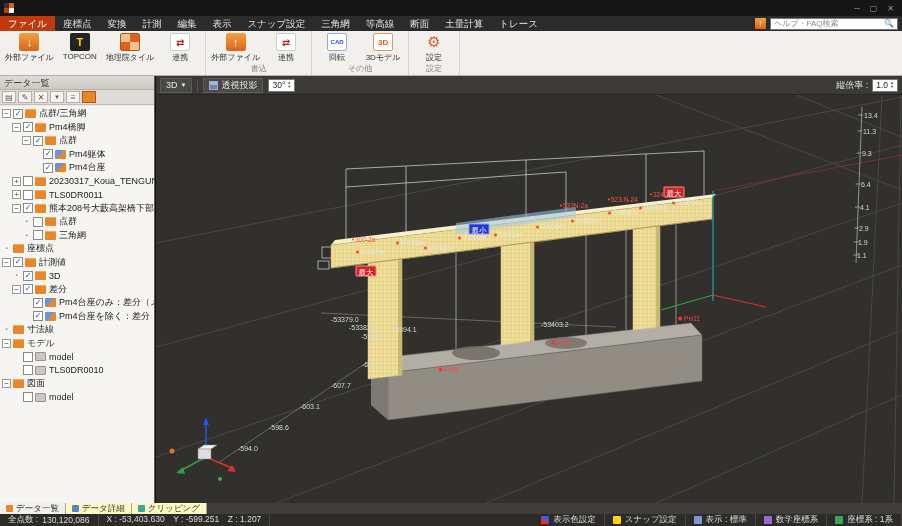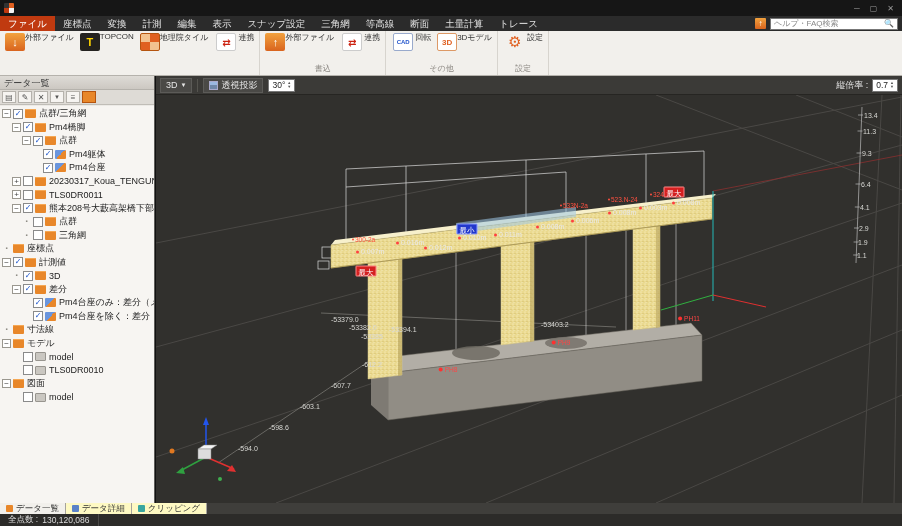--- a/index.html
+++ b/index.html
@@ -23,21 +23,21 @@
   .mb-ico{width:11px;height:11px;background:linear-gradient(#f2a23e,#d9641e);border-radius:1px;
     color:#fff;font-size:8px;text-align:center;line-height:11px}
   .search-box{width:128px;height:12px;background:#fff;border:1px solid #777;display:flex;align-items:center;
     padding:0 3px;font-size:8px;color:#888}
   .search-box .mag{margin-left:auto;color:#555;font-size:8px}
 
   
   .ribbon{left:0;top:31px;width:902px;height:45px;background:#f2f0ec;border-bottom:1px solid #b5b2ac;display:flex}
   .rgroup{display:flex;flex-direction:column;border-right:1px solid #d7d4ce;padding:0 2px}
   .rbuttons{display:flex;flex:1}
-  .rbtn{min-width:46px;display:flex;flex-direction:row;align-items:flex-start;font-size:8px;color:#333;
+  .rbtn{min-width:46px;display:flex;flex-direction:column;align-items:center;font-size:8px;color:#333;
     padding:1px 3px 0 3px;white-space:nowrap}
   .rgroup-label{font-size:8px;color:#8a8680;text-align:center;height:11px;line-height:10px}
   .ric{width:20px;height:18px;margin:1px auto 1px;display:flex;align-items:center;justify-content:center;
     font-weight:bold;border-radius:2px}
   .ric-file-import{background:linear-gradient(#f2a23e,#d9641e)} .ric-file-import::after{content:"↓";font-size:11px;color:#fff}
   .ric-file-export{background:linear-gradient(#f2a23e,#d9641e)} .ric-file-export::after{content:"↑";font-size:11px;color:#fff}
   .ric-topcon{background:#24221f} .ric-topcon::after{content:"T";color:#ffd400;font-size:11px}
   .ric-tiles{background:conic-gradient(#e06020 0 25%,#f2c28f 0 50%,#e06020 0 75%,#f2c28f 0);border:1px solid #b5540f}
   .ric-link{background:#fff;border:1px solid #ccc} .ric-link::after{content:"⇄";color:#cc2211;font-size:10px}
   .ric-cad{background:#fff;border:1px solid #99aacc} .ric-cad::after{content:"CAD";color:#2255cc;font-size:6px}
@@ -362,21 +362,21 @@
       <span class="vp-cube"></span>
       <span>透視投影</span>
     </div>
     <div class="vp-input">
       <span>30°</span>
       <span class="spin">▲<br>▼</span>
     </div>
     <div class="vp-right">
       <span>縦倍率 :</span>
       <div class="vp-input">
-        <span>0.7</span>
+        <span>1.0</span>
         <span class="spin">▲<br>▼</span>
       </div>
     </div>
   </div>
 
   <div class="scene">
     <svg width="746" height="408" viewBox="0 0 746 408">
       <defs>
         <pattern id="pc" width="4" height="4" patternUnits="userSpaceOnUse">
           <rect width="4" height="4" fill="#ead98f"></rect>
@@ -505,21 +505,21 @@
         <div class="slabel axis" style="left: 708px; top: 20px;">13.4</div>
         <div class="slabel axis" style="left: 707px; top: 36px;">11.3</div>
         <div class="slabel axis" style="left: 706px; top: 58px;">9.3</div>
         <div class="slabel axis" style="left: 705px; top: 89px;">6.4</div>
         <div class="slabel axis" style="left: 704px; top: 112px;">4.1</div>
         <div class="slabel axis" style="left: 703px; top: 133px;">2.9</div>
         <div class="slabel axis" style="left: 702px; top: 147px;">1.9</div>
         <div class="slabel axis" style="left: 701px; top: 160px;">1.1</div>
         <div class="badge max" style="left: 210px; top: 176px;">最大</div>
         <div class="badge max" style="left: 518px; top: 97px;">最大</div>
-        <div class="badge min" style="left: 311px; top: 134px; font-family: Liberation Serif, serif;">最小</div>
+        <div class="badge min" style="left: 323px; top: 134px; font-family: Liberation Serif, serif;">最小</div>
         <div class="marker" style="left: 292px; top: 274px;">PH8</div>
         <div class="marker" style="left: 405px; top: 247px;">PH9</div>
         <div class="marker" style="left: 533px; top: 223px;">PH11</div>
       </div>
   </div>
 </div>
 
 <div class="abs bottom-tabs" id="bottom-tabs">
     <div class="btab active">
       <div class="tbi tbi-data-list"></div>
@@ -533,14 +533,39 @@
       <div class="tbi tbi-clipping"></div>
       <div>クリッピング</div>
     </div>
   </div>
 
 <div class="abs statusbar">
   <div class="sseg">
     <span>全点数 :</span>
     <span>130,120,086</span>
   </div>
+  <div class="sseg">
+    <span>X : -53,403.630　Y : -599.251　Z : 1.207</span>
+  </div>
   <div class="spacer"></div>
+  <div id="status-right" style="display:flex;height:100%">
+      <div class="sseg">
+        <div class="sic sic-display-color"></div>
+        <div>表示色設定</div>
+      </div>
+      <div class="sseg">
+        <div class="sic sic-snap"></div>
+        <div>スナップ設定</div>
+      </div>
+      <div class="sseg">
+        <div class="sic sic-view"></div>
+        <div>表示 : 標準</div>
+      </div>
+      <div class="sseg">
+        <div class="sic sic-math"></div>
+        <div>数学座標系</div>
+      </div>
+      <div class="sseg">
+        <div class="sic sic-coord"></div>
+        <div>座標系 : 1系</div>
+      </div>
+    </div>
 </div>
 
 </body></html>

